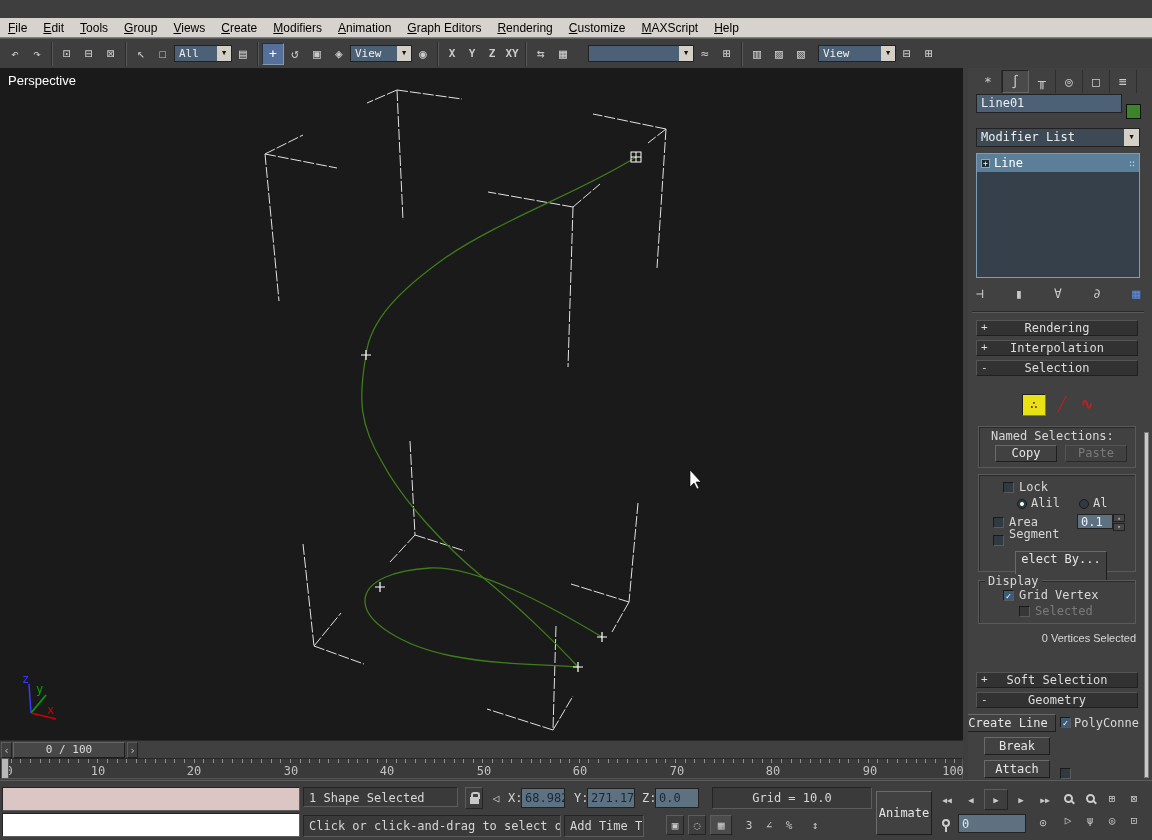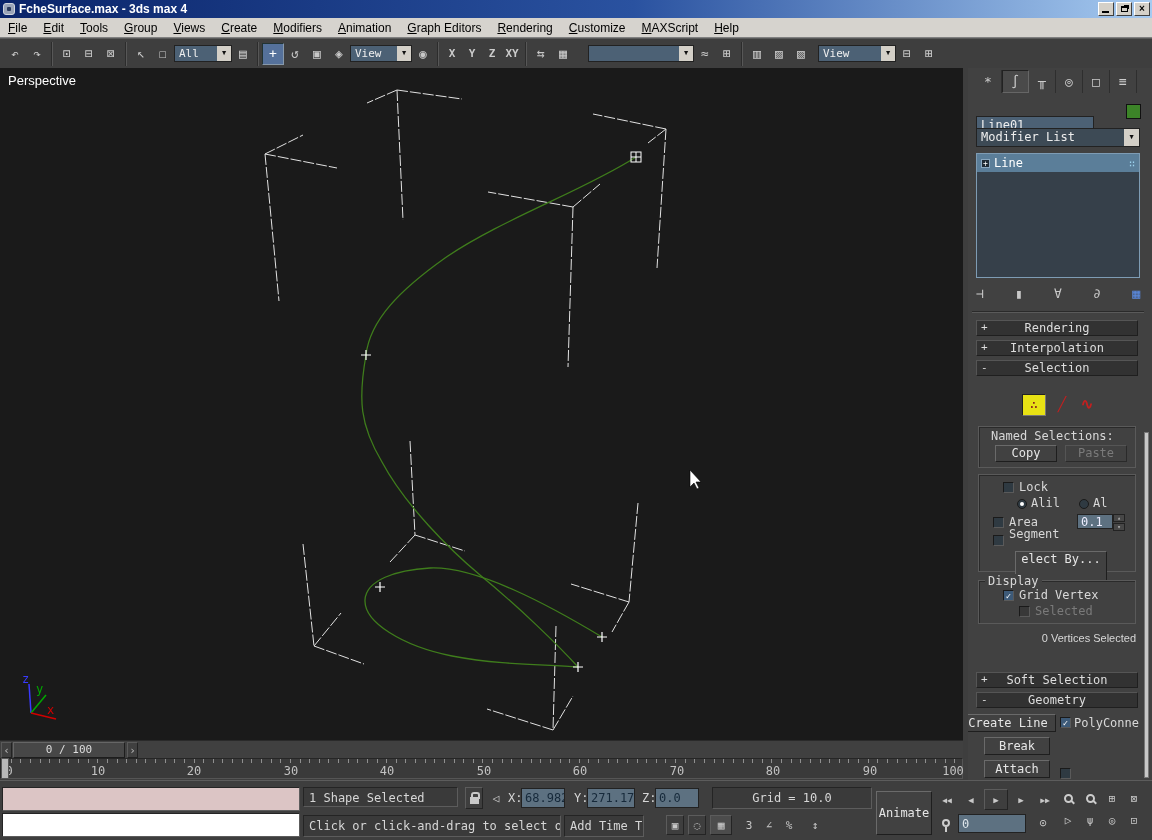--- a/index.html
+++ b/index.html
@@ -98,33 +98,20 @@
   #stackrow { height:18px; background:#5b7e99; color:#fff; font-size:12px; line-height:17px; display:flex; align-items:center; }
   .plusbox { width:9px; height:9px; background:#1e2a33; border:1px solid #8aa8c0; color:#fff; font-size:8px; line-height:7px; text-align:center; margin:0 4px; }
   #cpscroll { position:absolute; left:176px; top:364px; width:5px; height:346px; background:#c8c8c8; border:1px solid #777; }
   .subicon { color:#c8c8c8; font-size:13px; }
 </style>
 </head>
 <body>
 
 <div id="app">
 
-  <div id="titlebar">
-    <span class="appicon"></span>
-    <span>FcheSurface.max - 3ds max 4</span>
-    <span class="wbtns">
-      <span class="wbtn">
-          <span class="minbar"></span>
-        </span>
-      <span class="wbtn">
-          <span class="restbox"></span>
-        </span>
-      <span class="wbtn">×</span>
-    </span>
-  </div>
 
   <div id="menubar">
     <span class="menu-item">File</span>
     <span class="menu-item">Edit</span>
     <span class="menu-item">Tools</span>
     <span class="menu-item">Group</span>
     <span class="menu-item">Views</span>
     <span class="menu-item">Create</span>
     <span class="menu-item">Modifiers</span>
     <span class="menu-item">Animation</span>
@@ -259,21 +246,21 @@
     <div class="cptab" style="left:88px">
         <span>◎</span>
       </div>
     <div class="cptab" style="left:115px">
         <span>□</span>
       </div>
     <div class="cptab" style="left:142px">
         <span>≡</span>
       </div>
 
-    <div class="steel abs" style="left:8px;top:48px;width:118px;height:19px">Line01</div>
+    <div class="steel abs" style="left:8px;top:26px;width:146px;height:19px">Line01</div>
     <div class="abs" style="left:158px;top:36px;width:15px;height:15px;background:#3c8428;border:1px solid #111"></div>
 
     <div class="abs" style="left:8px;top:60px;width:164px;height:19px;display:flex;border:1px solid #222">
       <span style="flex:1;background:#3d4a55;color:#eee;font-size:12px;line-height:17px;padding:0 4px">Modifier List</span>
       <span style="width:15px;background:#d4d0c8;color:#111;font-size:7px;line-height:17px;text-align:center">▼</span>
     </div>
 
     <div id="stackbox">
       <div id="stackrow">
         <span class="plusbox">+</span>

